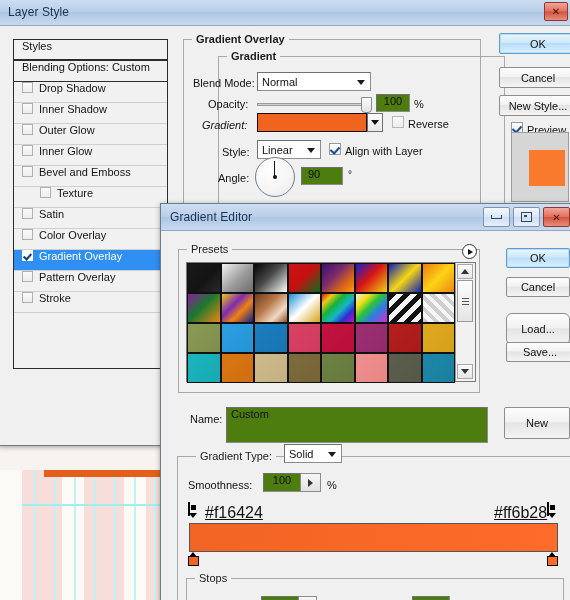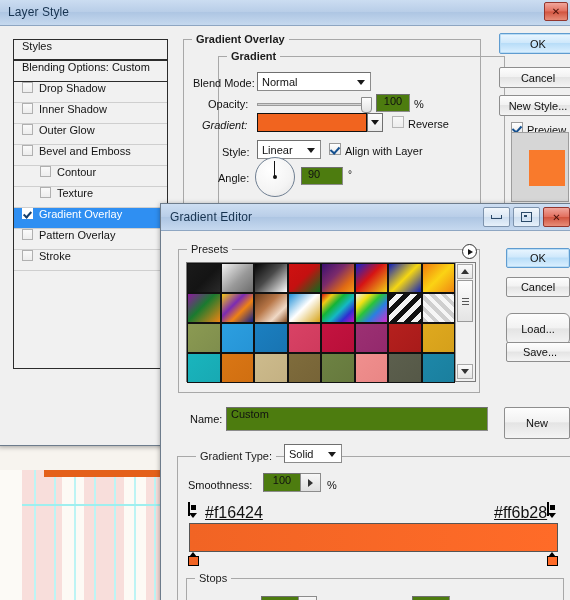--- a/index.html
+++ b/index.html
@@ -281,29 +281,37 @@
         <div class="srow">
           <span class="cb"></span>
           <span>Inner Shadow</span>
         </div>
         <div class="srow">
           <span class="cb"></span>
           <span>Outer Glow</span>
         </div>
         <div class="srow">
           <span class="cb"></span>
+          <span>Inner Glow</span>
+        </div>
+        <div class="srow">
+          <span class="cb"></span>
           <span>Bevel and Emboss</span>
         </div>
         <div class="srow indent">
           <span class="cb"></span>
-          <span>Contour</span>
-        </div>
-        <div class="srow indent">
-          <span class="cb"></span>
           <span>Texture</span>
+        </div>
+        <div class="srow">
+          <span class="cb"></span>
+          <span>Satin</span>
+        </div>
+        <div class="srow">
+          <span class="cb"></span>
+          <span>Color Overlay</span>
         </div>
         <div class="srow sel">
           <span class="cb"></span>
           <span>Gradient Overlay</span>
         </div>
         <div class="srow">
           <span class="cb"></span>
           <span>Pattern Overlay</span>
         </div>
         <div class="srow">
@@ -444,21 +452,21 @@
     <div class="sthumb">
         <span class="grip"></span>
       </div>
     <div class="sarrow" style="top:101px;">
       <span class="t" style="border-top:5px solid #333;"></span>
     </div>
   </div>
 </div>
 
 <span class="lbl" style="left:190px;top:413px;">Name:</span>
-<div class="fld" style="left:226px;top:407px;width:262px;height:24px;">
+<div class="fld" style="left:226px;top:407px;width:262px;height:36px;">
   <span>Custom</span>
 </div>
 <div class="btn" style="left:504px;top:407px;width:66px;height:32px;">
   <span>New</span>
 </div>
 
 <div class="group" style="left:177px;top:456px;width:393px;height:144px;">
   <span class="glabel" style="font-weight:normal;left:18px;">Gradient Type:</span>
 </div>
 <div class="combo" style="left:284px;top:444px;width:58px;height:19px;">

